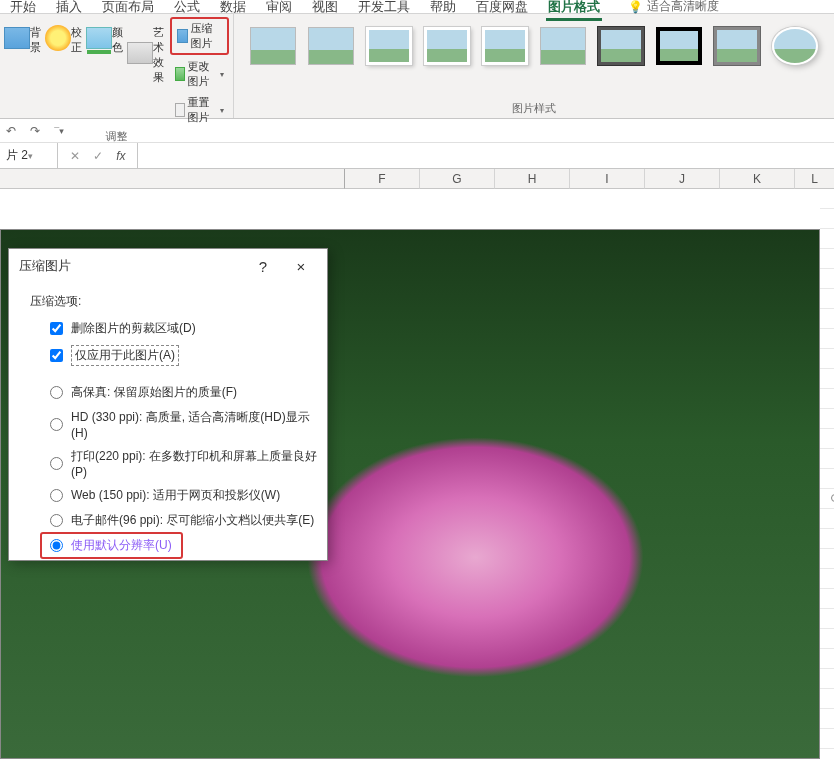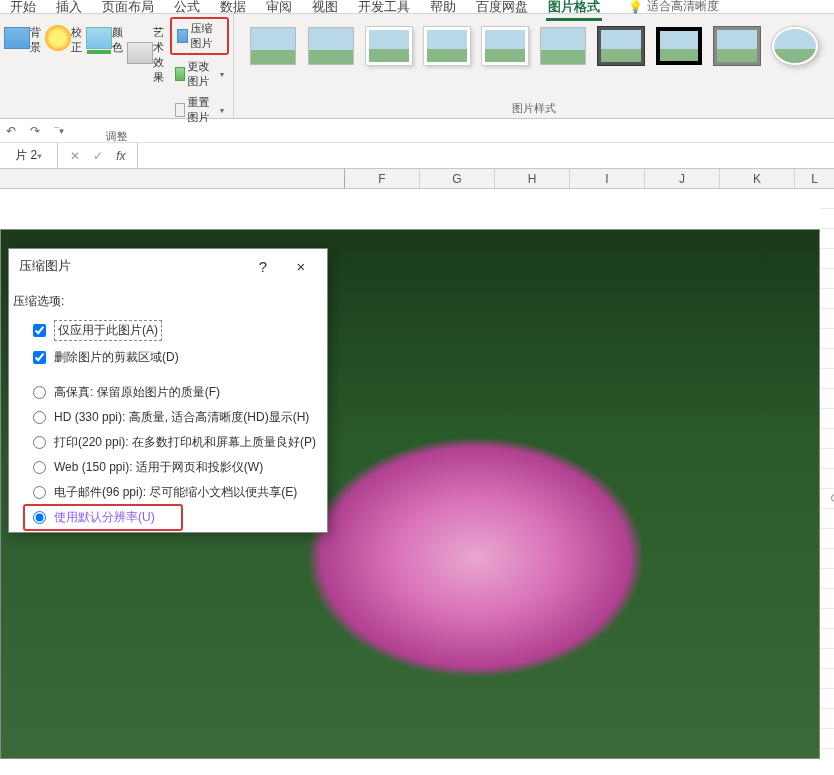--- a/index.html
+++ b/index.html
@@ -98,21 +98,21 @@
     .thumb.b2 { border: 3px solid #fff; box-shadow: 0 0 0 1px #ccc, 2px 2px 4px rgba(0,0,0,.2);}
     .thumb.b3 { border: 3px solid #555; box-shadow: 0 0 0 1px #333;}
     .thumb.b4 { border: 4px solid #000; }
     .thumb.b5 { border: 3px solid #888; box-shadow: 0 0 0 1px #666;}
     .thumb.oval { border-radius: 50%; border: 2px solid #fff; box-shadow: 0 0 0 1px #ccc, 2px 2px 6px rgba(0,0,0,.25);}
     
     .qat { height: 24px; background: #fff; display: flex; align-items: center; padding-left: 3px; gap: 8px; border-bottom: 1px solid #e0e0e0;}
     .qat-btn { width: 16px; height: 16px; display: flex; align-items:center; justify-content:center; color:#666; cursor:pointer;}
     
     .fml-bar { height: 26px; display: flex; align-items: stretch; border-bottom: 1px solid #c6c6c6; background:#fff;}
-    .name-box { width: 58px; border-right: 1px solid #c6c6c6; display:flex; align-items:center; padding: 0 6px; font-size:12px; justify-content: center;}
+    .name-box { width: 58px; border-right: 1px solid #c6c6c6; display:flex; align-items:center; padding: 0 6px; font-size:12px; justify-content: flex-start;}
     .name-box .dd { color:#888; font-size:9px;}
     .fml-section { display:flex; align-items:center; gap: 5px; padding: 0 8px; border-right:1px solid #c6c6c6;}
     .fml-btn { color:#999; cursor:pointer; padding:0 4px;}
     .fx { font-style: italic; color: #555;}
     .fml-input { flex:1; padding: 0 8px; background:#fff;}
     
     .sheet-area { position: relative; height: calc(775px - 26px - 105px - 24px - 26px); background:#fff;}
     .col-headers { position:absolute; top:0; left:0; right:0; height:20px; display:flex; z-index: 1;}
     .col-hdr { flex:0 0 75px; border-right:1px solid #d4d4d4; border-bottom:1px solid #c6c6c6; background:#f3f2f1; text-align:center; font-size:12px; color:#555; line-height:20px;}
     .col-hdr.wide { flex:0 0 345px; border-right:1px solid #aaa;}
@@ -139,21 +139,21 @@
       background: #fff;
       border: 1px solid #888;
       box-shadow: 3px 3px 12px rgba(0,0,0,.3);
       z-index: 10;
       font-size: 12px;
     }
     .dlg-title { display:flex; align-items:center; justify-content: space-between; padding: 6px 8px 10px 10px;}
     .dlg-title-txt { font-size: 13px; }
     .dlg-ctrls { display:flex; gap: 2px;}
     .dlg-ctrl { width: 36px; height: 22px; display:flex; align-items:center; justify-content:center; cursor:pointer; font-size:15px;}
-    .dlg-section { padding: 2px 4px; }
+    .dlg-section { padding: 2px 4px; margin-left: 17px; }
     .dlg-section-title { padding: 4px 0 6px 0;}
     .chk-row, .rad-row { display:flex; align-items:center; gap: 8px; padding: 4px 0 4px 20px;}
     .chk-row label, .rad-row label { cursor: pointer; }
     .chk-row input, .rad-row input { cursor: pointer; }
     .chk-row label.boxed { border: 1px dashed #888; padding: 1px 3px;}
     .rad-row.highlighted { position:relative;}
     .rad-row.highlighted::before {
       content:""; position:absolute; left:10px; right: 140px; top:-1px; bottom:-1px;
       border: 2px solid #d63838; border-radius: 3px;
     }
@@ -314,26 +314,26 @@
   <div class="dlg-title">
     <span class="dlg-title-txt">压缩图片</span>
     <div class="dlg-ctrls">
       <div class="dlg-ctrl">?</div>
       <div class="dlg-ctrl">×</div>
     </div>
   </div>
   <div class="dlg-section">
     <div class="dlg-section-title">压缩选项:</div>
     <div class="chk-row">
+      <input type="checkbox" checked="" id="c2" style="">
+      <label for="c2">删除图片的剪裁区域(D)</label>
+    </div>
+    <div class="chk-row">
       <input type="checkbox" checked="" id="c1" style="">
       <label for="c1" class="boxed">仅应用于此图片(A)</label>
-    </div>
-    <div class="chk-row">
-      <input type="checkbox" checked="" id="c2" style="">
-      <label for="c2">删除图片的剪裁区域(D)</label>
     </div>
   </div>
   <div class="dlg-section" style="margin-top:6px">
     <div class="rad-row">
       <input type="radio" name="res" id="r1" style="">
       <label for="r1">高保真: 保留原始图片的质量(F)</label>
     </div>
     <div class="rad-row">
       <input type="radio" name="res" id="r2" style="">
       <label for="r2">HD (330 ppi): 高质量, 适合高清晰度(HD)显示(H)</label>

